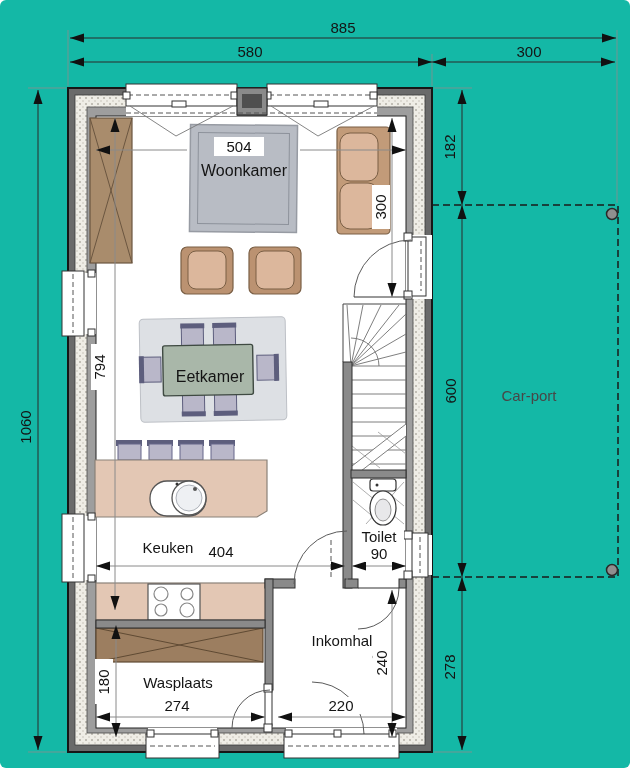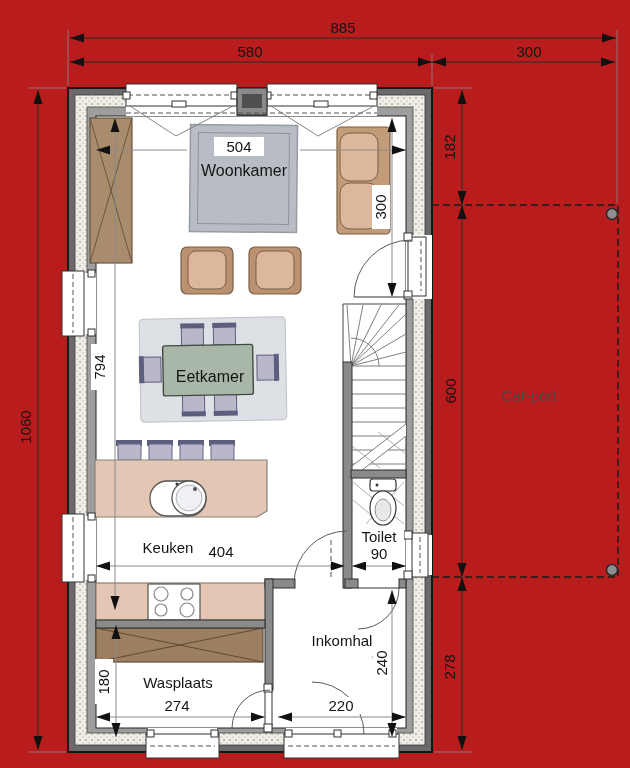--- a/index.html
+++ b/index.html
@@ -1,16 +1,16 @@
 <!DOCTYPE html>
 <html><head>
 <meta charset="utf-8">
 <style>
   html,body{margin:0;padding:0;background:#fff;}
-  .stage{position:relative;width:630px;height:768px;background:#b91c1c;overflow:hidden;}
+  .stage{position:relative;width:630px;height:768px;background:#14b8a6;overflow:hidden;border-radius:6px;}
   svg{display:block;}
   .t{font-family:"Liberation Sans", sans-serif; fill:#141414;}
   .d15{font-size:15px;}
   .d16{font-size:16px;}
   .grey{fill:#474747;}
   .dimline{stroke:#2a2a2a;stroke-width:1;}
   .dimline2{stroke:#8a8a8a;stroke-width:1;}
   .ext{stroke:#8d8d8d;stroke-width:0.8;}
   .arr{fill:#111;}
   .wallstroke{stroke:#2f2f2f;stroke-width:1;}

